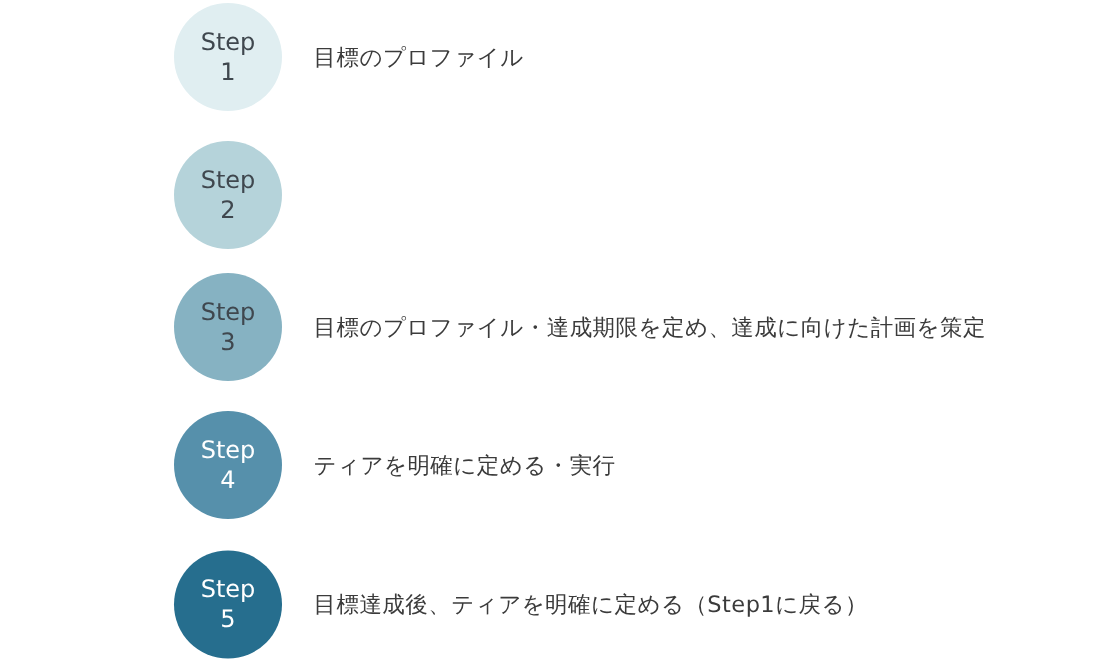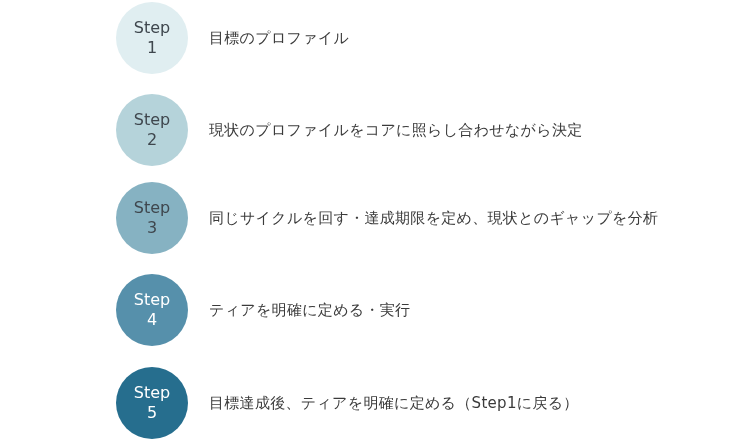--- a/index.html
+++ b/index.html
@@ -62,29 +62,28 @@
       <span class="num">1</span>
     </div>
     <div class="step-description">目標のプロファイル</div>
   </div>
 
   <div class="step-row r1">
     <div class="step-circle" style="background-color: rgb(181, 211, 218); color: rgb(63, 71, 78);">
       <span class="word">Step</span>
       <span class="num">2</span>
     </div>
-    <div class="step-description">現状のプロファイルをコアに照らし合わせながら決定</div>
   </div>
 
   <div class="step-row r2">
     <div class="step-circle" style="background-color: rgb(134, 178, 194); color: rgb(63, 71, 78);">
       <span class="word">Step</span>
       <span class="num">3</span>
     </div>
-    <div class="step-description">同じサイクルを回す・達成期限を定め、現状とのギャップを分析</div>
+    <div class="step-description">目標のプロファイル・達成期限を定め、達成に向けた計画を策定</div>
   </div>
 
   <div class="step-row r3">
     <div class="step-circle" style="background-color: rgb(86, 144, 171); color: rgb(255, 255, 255);">
       <span class="word">Step</span>
       <span class="num">4</span>
     </div>
     <div class="step-description">ティアを明確に定める・実行</div>
   </div>
 

